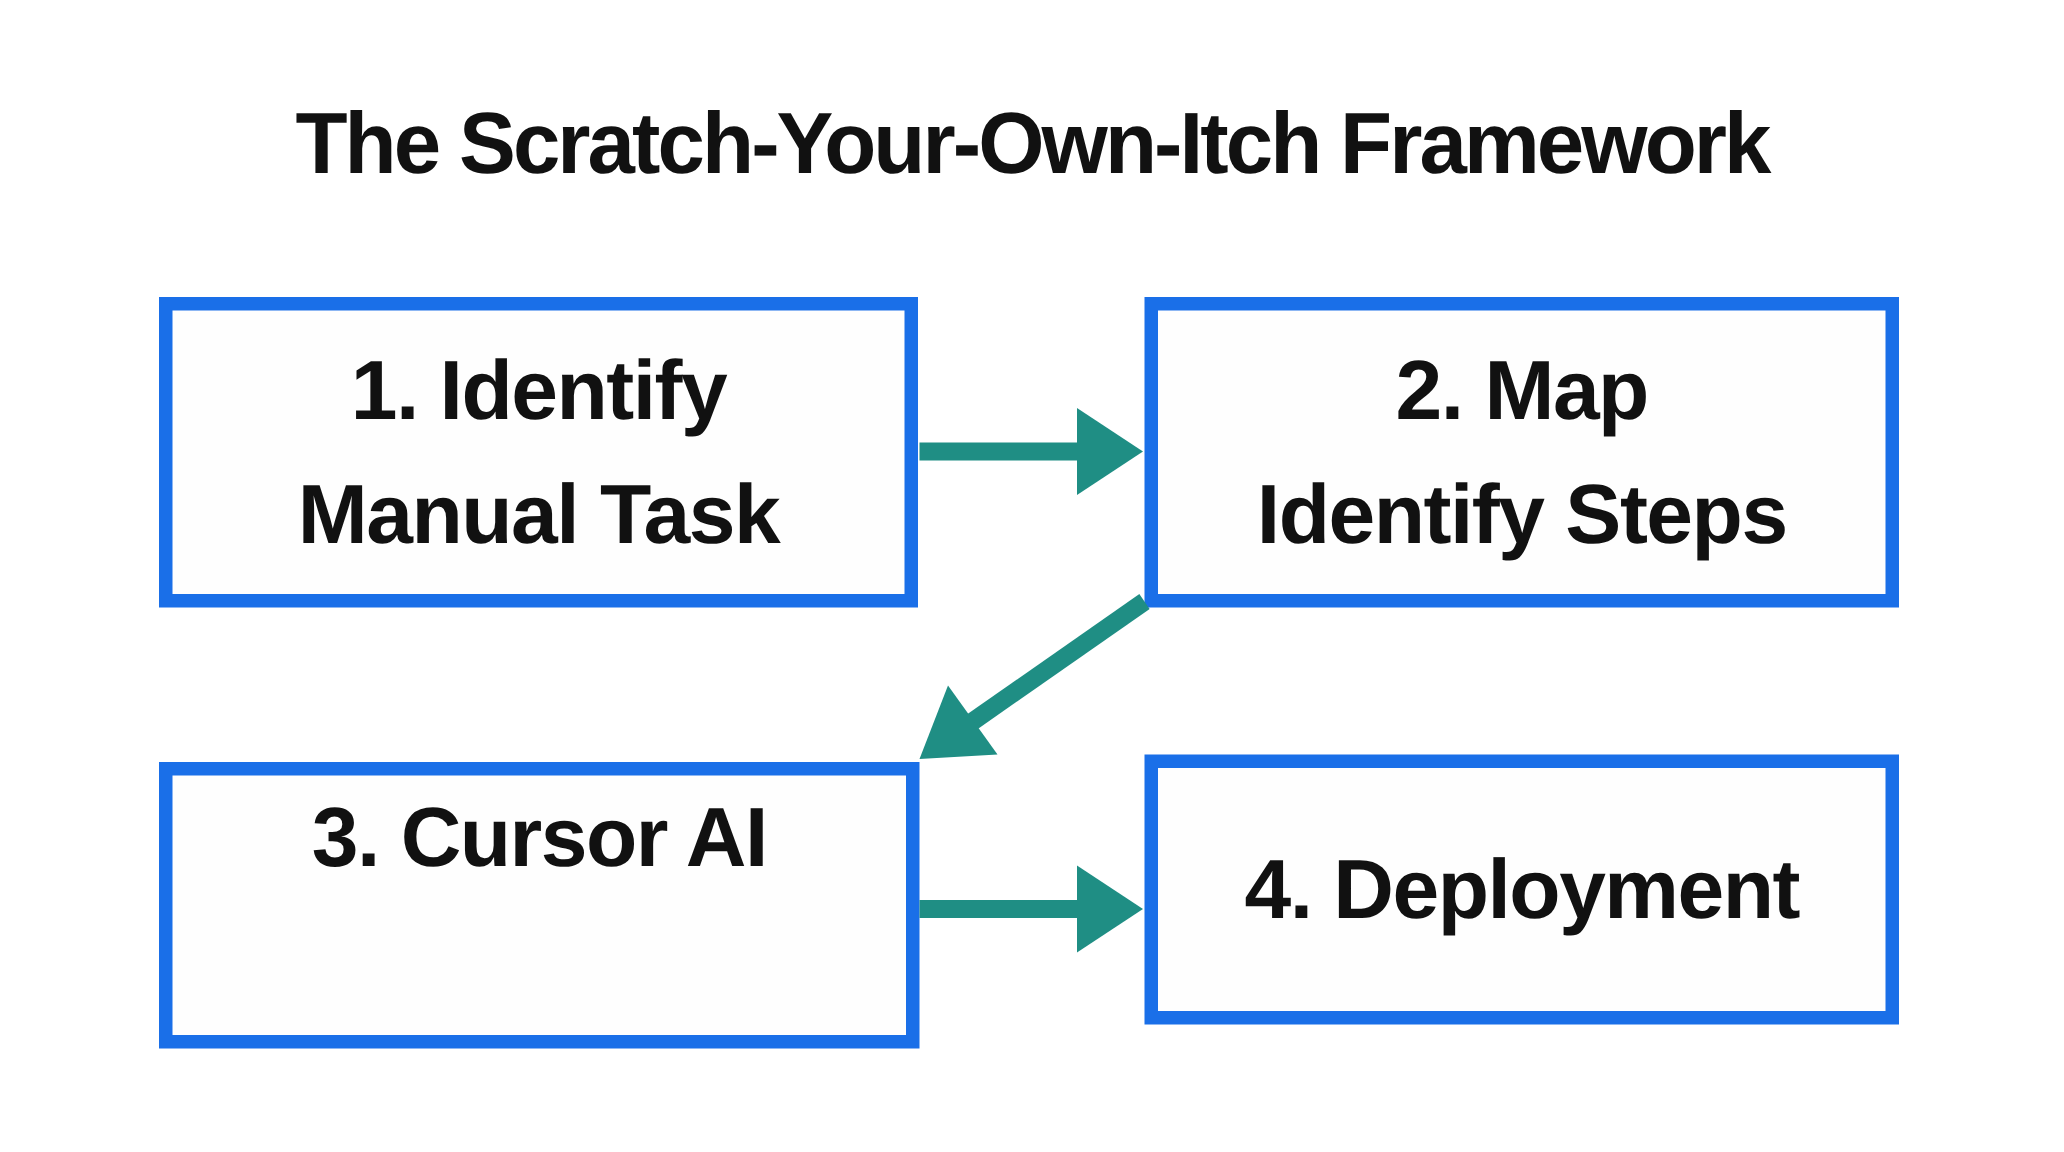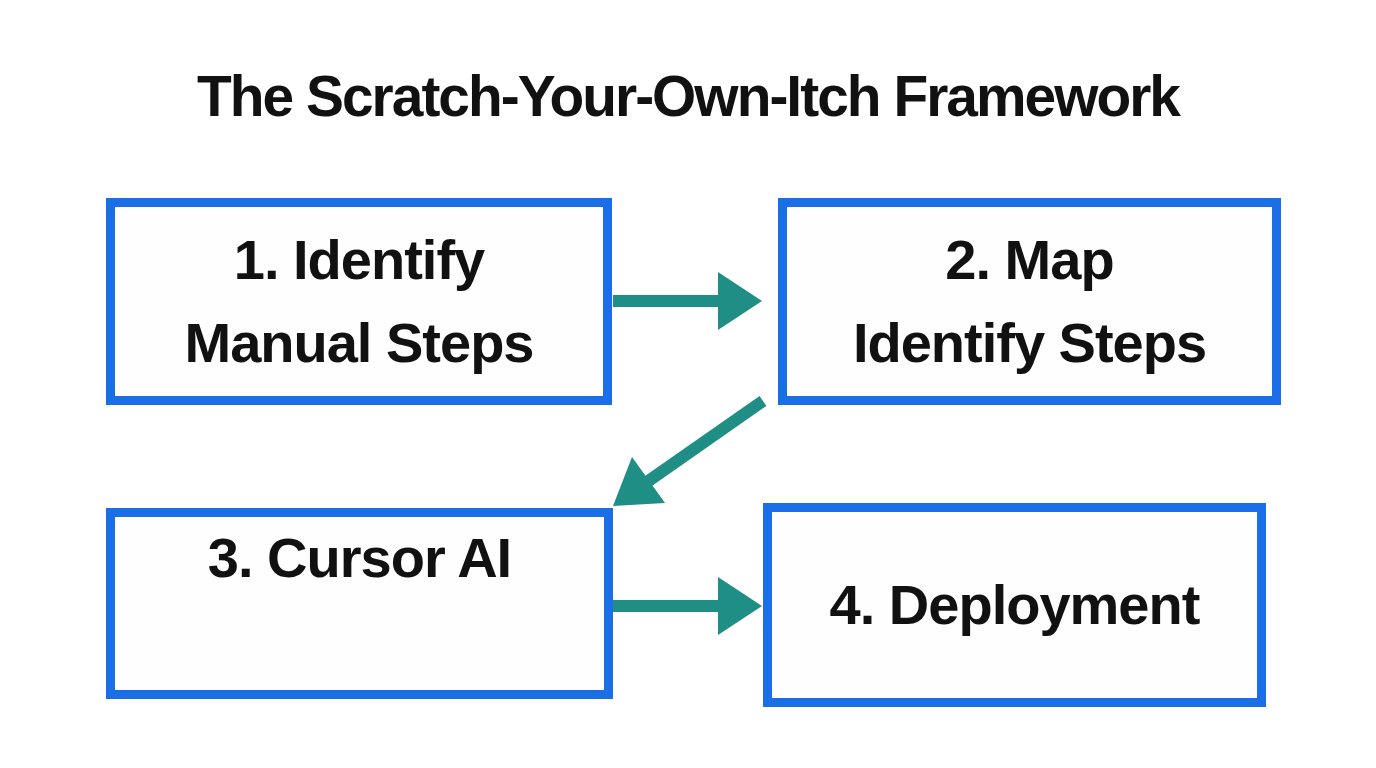--- a/index.html
+++ b/index.html
@@ -43,43 +43,43 @@
     align-items: center;
     justify-content: center;
     text-align: center;
     color: var(--text);
     font-size: 56px;
     font-weight: bold;
     letter-spacing: -1px;
     line-height: 1.48;
   }
   .box-1 { left: 106px; top: 198px; width: 506px; height: 207px; }
-  .box-2 { left: 763px; top: 198px; width: 503px; height: 207px; margin-left: 15px; }
+  .box-2 { left: 763px; top: 198px; width: 503px; height: 207px; }
   .box-3 { left: 106px; top: 508px; width: 507px; height: 191px; justify-content: space-between; }
-  .box-4 { left: 763px; top: 503px; width: 503px; height: 204px; align-items: center; }
+  .box-4 { left: 763px; top: 503px; width: 503px; height: 180px; align-items: center; }
   .arrow-layer {
     position: absolute;
     left: 0; top: 0;
     width: 1376px;
     height: 768px;
     pointer-events: none;
   }
   .arrow-shaft { stroke: var(--arrow); stroke-width: 12; fill: none; }
   .arrow-head  { fill: var(--arrow); stroke: none; }
 </style>
 </head>
 <body>
 
 <div class="canvas">
 
   <h1 class="diagram-title">The Scratch-Your-Own-Itch Framework</h1>
 
   <div class="step-box box-1">
     <span>1. Identify</span>
-    <span>Manual Steps</span>
+    <span>Manual Task</span>
   </div>
 
   <div class="step-box box-2">
     <span>2. Map</span>
     <span>Identify Steps</span>
   </div>
 
   <div class="step-box box-3">
     <span>3. Cursor AI</span>
   </div>

